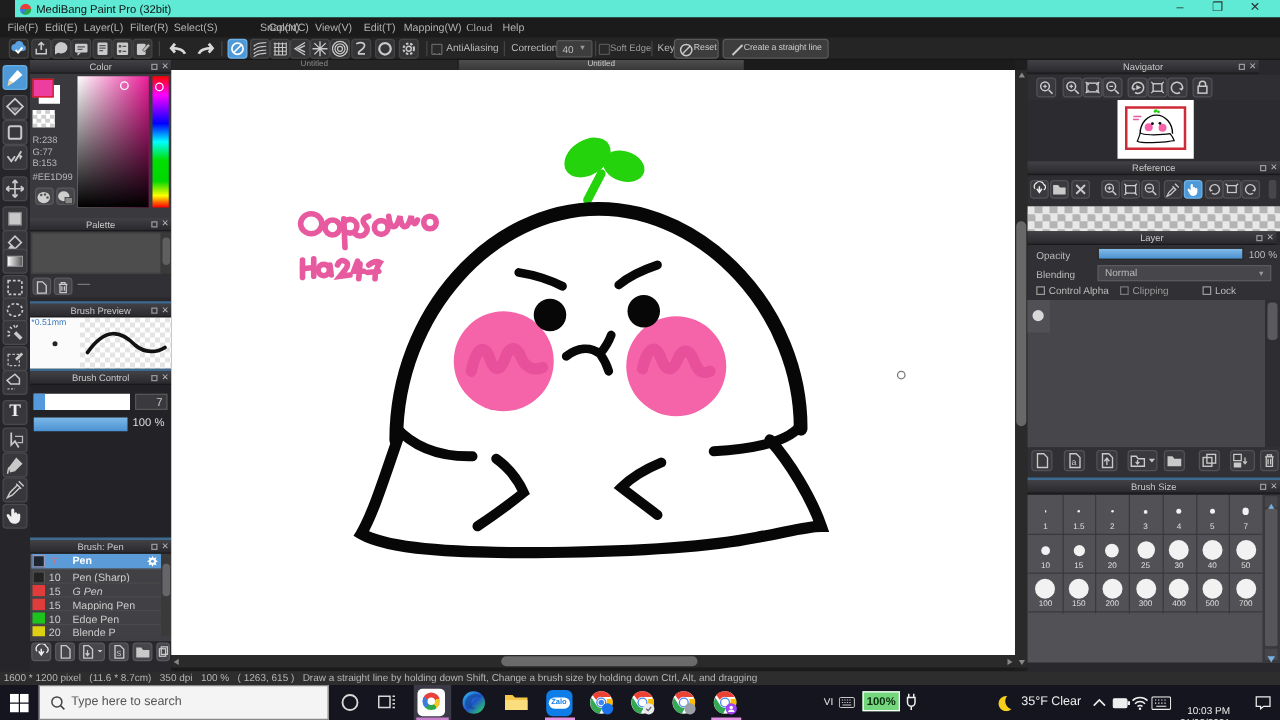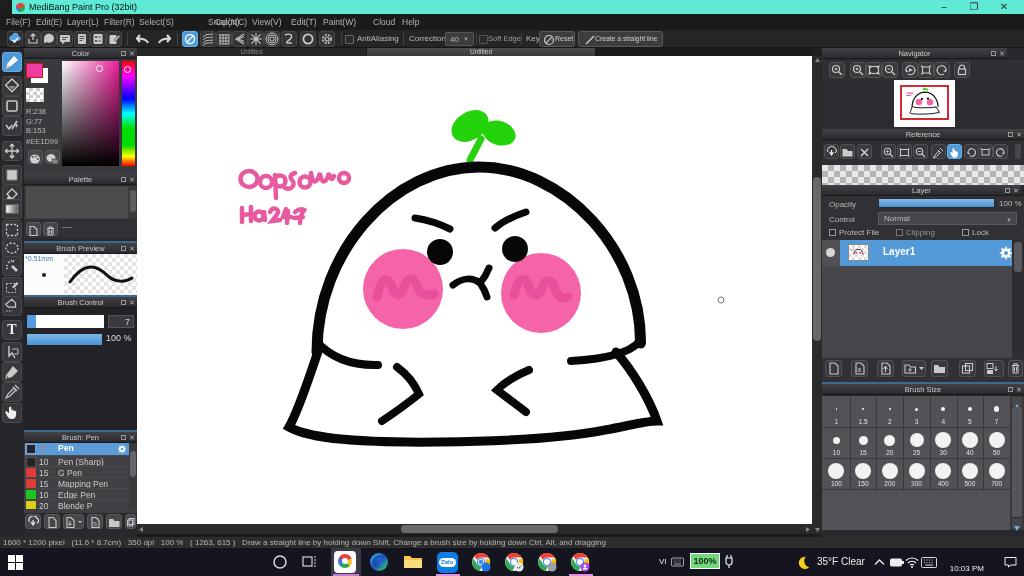--- a/index.html
+++ b/index.html
@@ -68,22 +68,22 @@
 <div class="abs" id="menubar">
   <span style="left:6px;">File(F)</span>
   <span style="left:36px;">Edit(E)</span>
   <span style="left:67px;">Layer(L)</span>
   <span style="left:104px;">Filter(R)</span>
   <span style="left:139px;">Select(S)</span>
   <span style="left:179px;margin-left:29px;">Snap(N)</span>
   <span style="left:215px;">Color(C)</span>
   <span style="left:252px;">View(V)</span>
   <span style="left:291px;">Edit(T)</span>
-  <span style="left:323px;">Paint(W)</span>
-  <span style="left:373px;">Cloud</span>
+  <span style="left:323px;">Mapping(W)</span>
+  <span style="left:373px;font-family:Liberation Serif, serif;">Cloud</span>
   <span style="left:402px;">Help</span>
 </div>
 
 <div class="abs" id="toolbar">
   <div class="tbtn" style="left:7px; background:#2e2e2e;"><svg width="14" height="14" viewBox="0 0 14 14">
         <path d="M3 9 a3 3 0 0 1 1-5.8 a3.5 3.5 0 0 1 6.8 0.8 a2.5 2.5 0 0 1 0.4 4.8 Z" fill="#5aa0e0"></path>
         <path d="M4.5 8 l2 2 l3.5-4" stroke="#fff" stroke-width="1.6" fill="none"></path>
       </svg></div>
   <div class="tbtn" style="left:25px;"><svg width="14" height="14" viewBox="0 0 14 14">
         <path d="M7 2 v6 M4.7 4.2 L7 2 l2.3 2.2" stroke="#c9c9c9" stroke-width="1.3" fill="none"></path>
@@ -329,21 +329,21 @@
           </svg>
         </div>
       <div style="height:11px; background:#414145; color:#ccc; position:relative; border-top:1px solid #4a4a4a;">
           <span style="position:absolute;left:1px;top:1px;width:10px;height:10px;background:#232323;border:1px solid #555;"></span>
           <span style="position:absolute;left:14px;top:1px;">10</span>
           <span style="position:absolute;left:33px;top:1px;">Pen (Sharp)</span>
         </div>
       <div style="height:11px; background:#414145; color:#ccc; position:relative; border-top:1px solid #4a4a4a;">
           <span style="position:absolute;left:1px;top:1px;width:10px;height:10px;background:#e03c3c;"></span>
           <span style="position:absolute;left:14px;top:1px;">15</span>
-          <span style="position:absolute;left:33px;top:1px;">G Pen</span>
+          <span style="position:absolute;left:33px;top:1px;font-style:italic;">G Pen</span>
         </div>
       <div style="height:11px; background:#414145; color:#ccc; position:relative; border-top:1px solid #4a4a4a;">
           <span style="position:absolute;left:1px;top:1px;width:10px;height:10px;background:#e03c3c;"></span>
           <span style="position:absolute;left:14px;top:1px;">15</span>
           <span style="position:absolute;left:33px;top:1px;">Mapping Pen</span>
         </div>
       <div style="height:11px; background:#414145; color:#ccc; position:relative; border-top:1px solid #4a4a4a;">
           <span style="position:absolute;left:1px;top:1px;width:10px;height:10px;background:#1ec41e;"></span>
           <span style="position:absolute;left:14px;top:1px;">10</span>
           <span style="position:absolute;left:33px;top:1px;">Edge Pen</span>
@@ -576,50 +576,33 @@
         </svg></div>
     <div class="abs" style="left:193px; top:3px; width:6px; height:15px; background:#47474b; border-radius:2px;"></div>
   </div>
   <div class="abs" style="left:0; top:117px; width:202px; height:20px; background:repeating-conic-gradient(#b4b4b4 0 90deg, #e8e8e8 90deg 180deg); background-size:12px 12px;"></div>
 
   <div class="ptitle" style="left:0; top:137px; width:199px;">Layer<span class="pico"></span><span class="pclose">✕</span></div>
   <div class="abs" style="left:0; top:148px; width:202px; height:44px; background:#313135;">
     <div class="abs" style="left:7px; top:4px; font-size:8px; color:#bbb;">Opacity</div>
     <div class="abs" style="left:56px; top:2px; width:117px; height:10px; background:linear-gradient(#83bce8,#4a90d2); border:1px solid #2a2a2a;"></div>
     <div class="abs" style="left:177px; top:3px; font-size:8px; color:#bbb;">100 %</div>
-    <div class="abs" style="left:7px; top:19px; font-size:8px; color:#bbb;">Control</div>
+    <div class="abs" style="left:7px; top:19px; font-size:8px; color:#bbb;">Blending</div>
     <div class="abs" style="left:56px; top:16px; width:139px; height:13px; background:#47474b; border:1px solid #5a5a5e; font-size:8px; color:#bbb; line-height:12px; padding-left:5px;">Normal<span style="position:absolute; right:4px; top:1px; font-size:6px; color:#999;">▼</span></div>
     <div class="abs" style="left:7px; top:33px; width:7px; height:7px; border:1px solid #999; background:#2c2c30;"></div>
-    <div class="abs" style="left:17px; top:32px; font-size:8px; color:#bbb;">Protect File</div>
+    <div class="abs" style="left:17px; top:32px; font-size:8px; color:#bbb;">Control Alpha</div>
     <div class="abs" style="left:74px; top:33px; width:7px; height:7px; border:1px solid #777; background:#2c2c30;"></div>
     <div class="abs" style="left:84px; top:32px; font-size:8px; color:#999;">Clipping</div>
     <div class="abs" style="left:140px; top:33px; width:7px; height:7px; border:1px solid #999; background:#2c2c30;"></div>
     <div class="abs" style="left:150px; top:32px; font-size:8px; color:#bbb;">Lock</div>
   </div>
   <div class="abs" style="left:0; top:192px; width:202px; height:118px; background:#47474b;">
     <div class="abs" style="left:0; top:0; width:18px; height:26px; background:#515155;">
         <div class="abs" style="left:4px; top:8px; width:9px; height:9px; background:#d8d8d8; border-radius:50%;"></div>
       </div>
-    <div class="abs" style="left:18px; top:0; width:172px; height:26px; background:#549ad8;">
-      <div class="abs" style="left:8px; top:4px; width:21px; height:17px; background:repeating-conic-gradient(#ddd 0 90deg, #fff 90deg 180deg); background-size:6px 6px; border:1px solid #888;">
-        <svg width="19" height="15" viewBox="0 0 19 15">
-            <g transform="translate(9.5,8) scale(0.028) translate(-479,-300)">
-              <path d="M 317 352 A 162 185 0 1 1 641 352" fill="#fff" stroke="#070707" stroke-width="30"></path>
-              <circle cx="403" cy="289" r="45" fill="#f564a9"></circle>
-              <circle cx="541" cy="293" r="45" fill="#f564a9"></circle>
-              <path d="M 250 180 h 80" stroke="#e85a9f" stroke-width="40"></path>
-            </g>
-          </svg>
-      </div>
-      <div class="abs" style="left:43px; top:6px; font-size:10px; font-weight:bold; color:#fff;">Layer1</div>
-      <svg style="position:absolute; left:158px; top:5px;" width="16" height="16" viewBox="0 0 16 16">
-          <path d="M8 1 L9.5 4 L13 3 L12 6.5 L15 8 L12 9.5 L13 13 L9.5 12 L8 15 L6.5 12 L3 13 L4 9.5 L1 8 L4 6.5 L3 3 L6.5 4 Z" fill="#fff"></path>
-          <circle cx="8" cy="8" r="2" fill="#549ad8"></circle>
-        </svg>
-    </div>
     <div class="abs" style="left:190px; top:0; width:12px; height:118px; background:#2e2e32;">
       <div class="abs" style="left:2px; top:2px; width:8px; height:30px; background:#5a5a5e; border-radius:3px;"></div>
     </div>
   </div>
   <div class="abs" style="left:0; top:310px; width:202px; height:24px; background:#313135;">
     <div class="rbtn" style="left:3px; top:2px; width:17px; height:17px;"><svg width="15" height="15" viewBox="0 0 15 15">
           <path d="M4 2 h5 l3 3 v8 h-8 Z" fill="none" stroke="#c9c9c9" stroke-width="1.1"></path>
         </svg></div>
     <div class="rbtn" style="left:29px; top:2px; width:17px; height:17px;"><svg width="15" height="15" viewBox="0 0 15 15">
           <path d="M4 2 h5 l3 3 v8 h-8 Z" fill="none" stroke="#c9c9c9" stroke-width="1.1"></path>
@@ -721,20 +704,27 @@
   <span style="position:absolute;left:3px;">1600 * 1200 pixel&nbsp;&nbsp;&nbsp;(11.6 * 8.7cm)&nbsp;&nbsp;&nbsp;350 dpi&nbsp;&nbsp;&nbsp;100 %&nbsp;&nbsp;&nbsp;( 1263, 615 )&nbsp;&nbsp;&nbsp;Draw a straight line by holding down Shift, Change a brush size by holding down Ctrl, Alt, and dragging</span>
 </div>
 
 <div class="abs" id="taskbar">
   <svg style="position:absolute; left:8px; top:7px;" width="15" height="15" viewBox="0 0 15 15">
       <rect x="0" y="0" width="7" height="7" fill="#fff"></rect>
       <rect x="8" y="0" width="7" height="7" fill="#fff"></rect>
       <rect x="0" y="8" width="7" height="7" fill="#fff"></rect>
       <rect x="8" y="8" width="7" height="7" fill="#fff"></rect>
     </svg>
+  <div id="searchbox">
+    <svg style="position:absolute; left:8px; top:7px;" width="13" height="13" viewBox="0 0 13 13">
+        <circle cx="5.5" cy="5.5" r="4" stroke="#444" stroke-width="1.2" fill="none"></circle>
+        <path d="M8.5 8.5 l3 3" stroke="#444" stroke-width="1.2"></path>
+      </svg>
+    <span>Type here to search</span>
+  </div>
   <svg style="position:absolute; left:272px; top:6px;" width="16" height="16" viewBox="0 0 16 16">
       <circle cx="8" cy="8" r="6" stroke="#d8d8d8" stroke-width="1.5" fill="none"></circle>
     </svg>
   <svg style="position:absolute; left:302px; top:7px;" width="15" height="14" viewBox="0 0 15 14">
       <rect x="1" y="2" width="9" height="9" stroke="#d8d8d8" stroke-width="1.2" fill="none"></rect>
       <path d="M12 2 h2 M12 5 h2 M12 8 h2 M12 11 h2" stroke="#d8d8d8" stroke-width="1.2"></path>
     </svg>
 
   <div class="abs" style="left:331px; top:0; width:30px; height:28px; background:#3a3a46;"></div>
   <div class="abs" style="left:334px; top:3px; width:22px; height:22px; background:#fdfdfd; border-radius:4px;">

